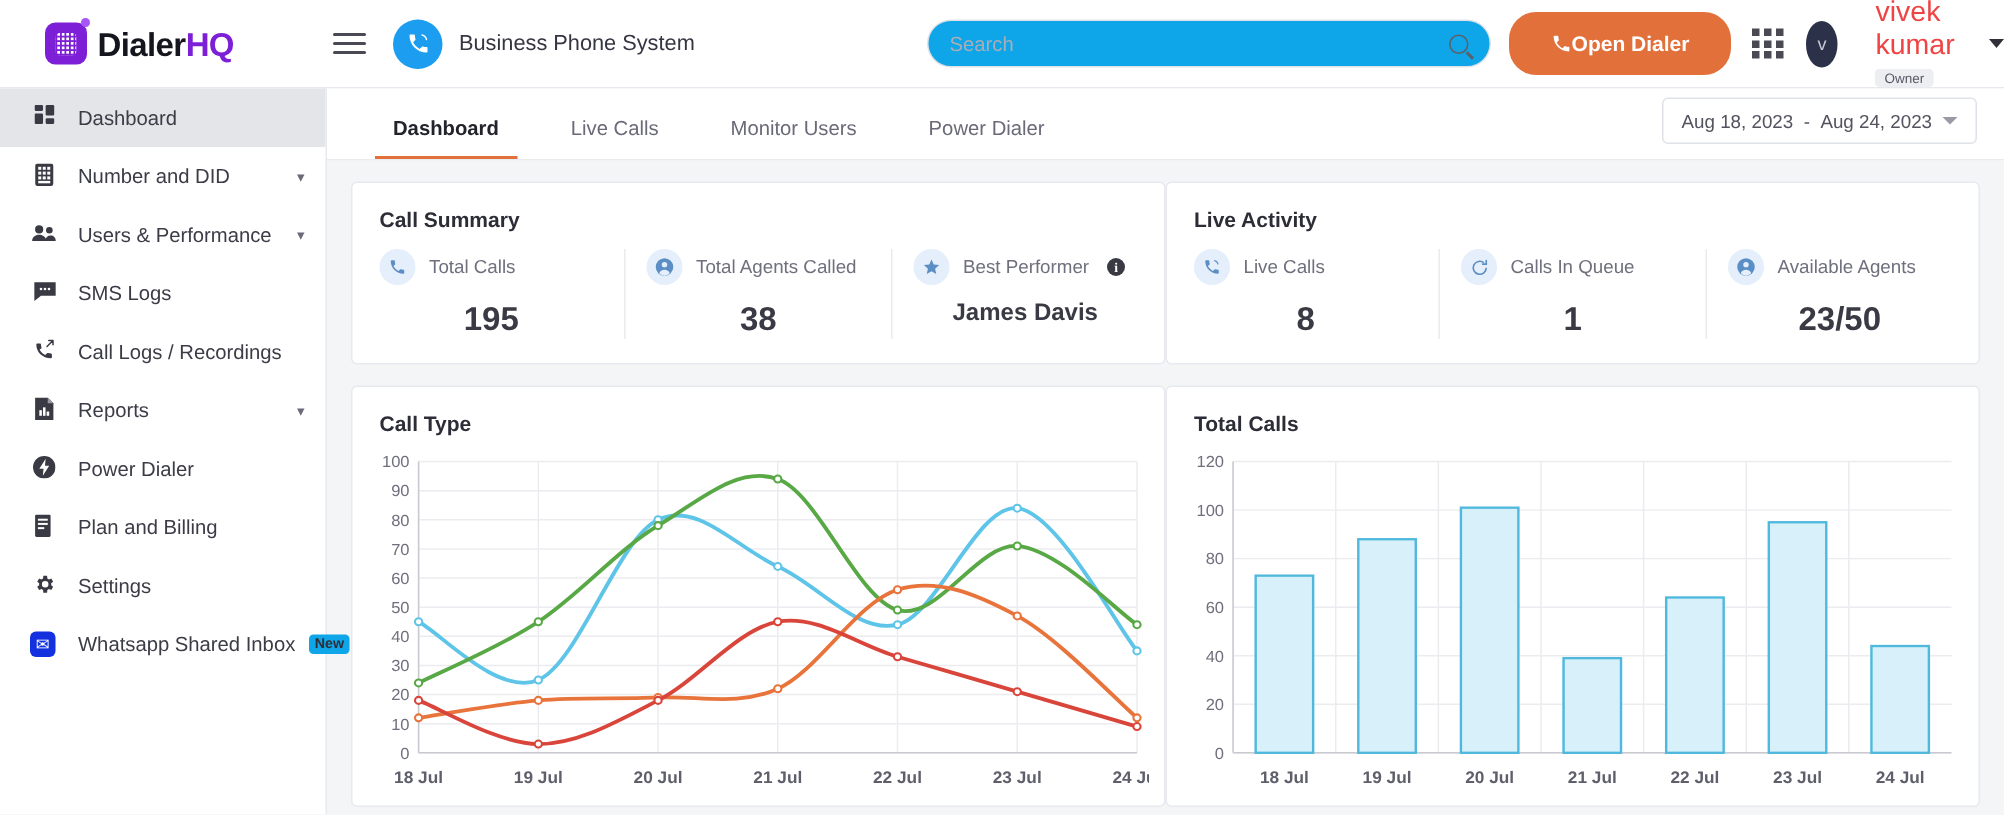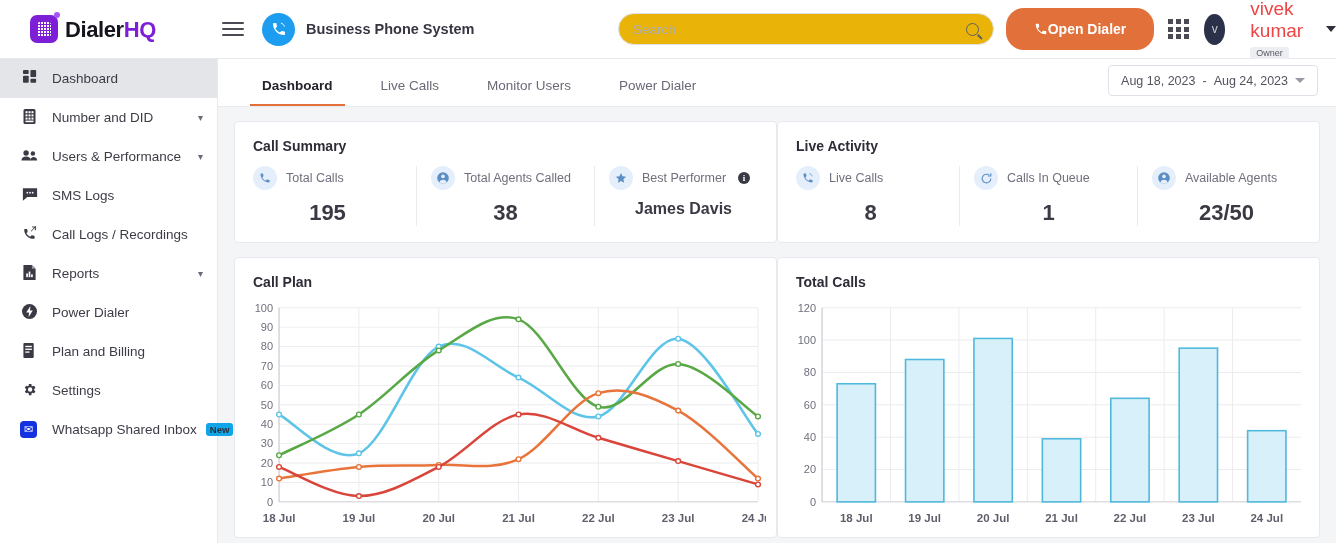--- a/index.html
+++ b/index.html
@@ -39,25 +39,25 @@
   .logo-text .hq { color: #7d1fd6; }
 
   .hamburger { margin-left: 4px; width: 22px; cursor: pointer; }
   .hamburger span { display: block; height: 2px; background: #4a4a55; margin: 4px 0; border-radius: 2px; }
 
   .bp-icon {
     width: 33px; height: 33px; border-radius: 50%; background: #1c9df0;
     margin-left: 18px; display: flex; align-items: center; justify-content: center;
     color: #fff; font-size: 15px; flex: none;
   }
-  .bp-title { margin-left: 11px; font-size: 14.5px; font-weight: bold; color: #363642; }
+  .bp-title { margin-left: 11px; font-size: 14.5px; font-weight: normal; color: #363642; }
 
   .search-wrap {
     position: absolute; left: 618px; width: 376px; height: 32px;
-    border: 1px solid #dfe2e8; border-radius: 17px; background: #eab308;
+    border: 1px solid #dfe2e8; border-radius: 17px; background: #0ea5e9;
     display: flex; align-items: center; padding: 0 14px;
   }
   .search-wrap input {
     border: none; outline: none; flex: 1; font-size: 13.5px; color: #4b4b57;
     font-family: "Liberation Sans", sans-serif; background: transparent;
   }
   .search-wrap input::placeholder { color: #a9adb6; }
   .mag { width: 13px; height: 13px; border: 1.6px solid #5d6068; border-radius: 50%; position: relative; flex: none; }
   .mag:after { content:""; position:absolute; right:-5px; bottom:-3px; width:6px;height:1.6px;background:#5d6068;transform:rotate(45deg); }
 
@@ -447,21 +447,21 @@
                   <span class="stat-label">Available Agents</span>
                 </div>
                 <div class="stat-value">23/50</div>
               </div>
             </div>
           </div>
         </div>
 
         <div class="row" style="margin-top:14px;">
           <div class="card">
-            <div class="card-title">Call Plan</div>
+            <div class="card-title">Call Type</div>
             <div class="chart-box">
               <svg class="chart" id="lineChart" viewBox="0 0 520 240" preserveAspectRatio="none">
                   <line x1="34" y1="210" x2="512" y2="210" class="gridline"></line>
                   <text x="28" y="214" text-anchor="end" class="axis-lbl">0</text>
                   <line x1="34" y1="190" x2="512" y2="190" class="gridline"></line>
                   <text x="28" y="194" text-anchor="end" class="axis-lbl">10</text>
                   <line x1="34" y1="170" x2="512" y2="170" class="gridline"></line>
                   <text x="28" y="174" text-anchor="end" class="axis-lbl">20</text>
                   <line x1="34" y1="150" x2="512" y2="150" class="gridline"></line>
                   <text x="28" y="154" text-anchor="end" class="axis-lbl">30</text>

